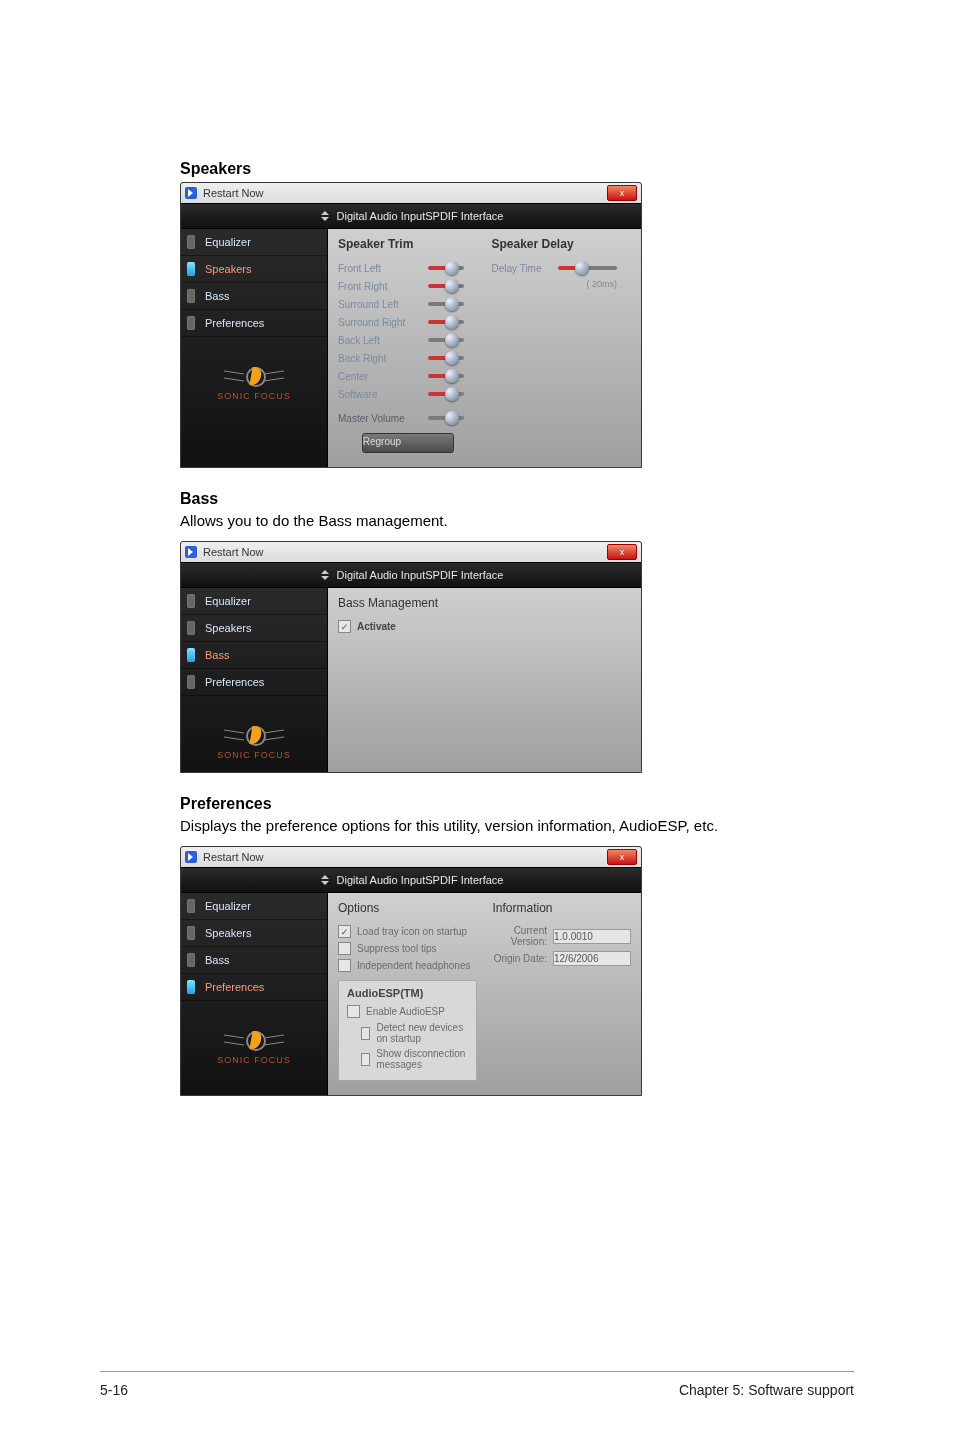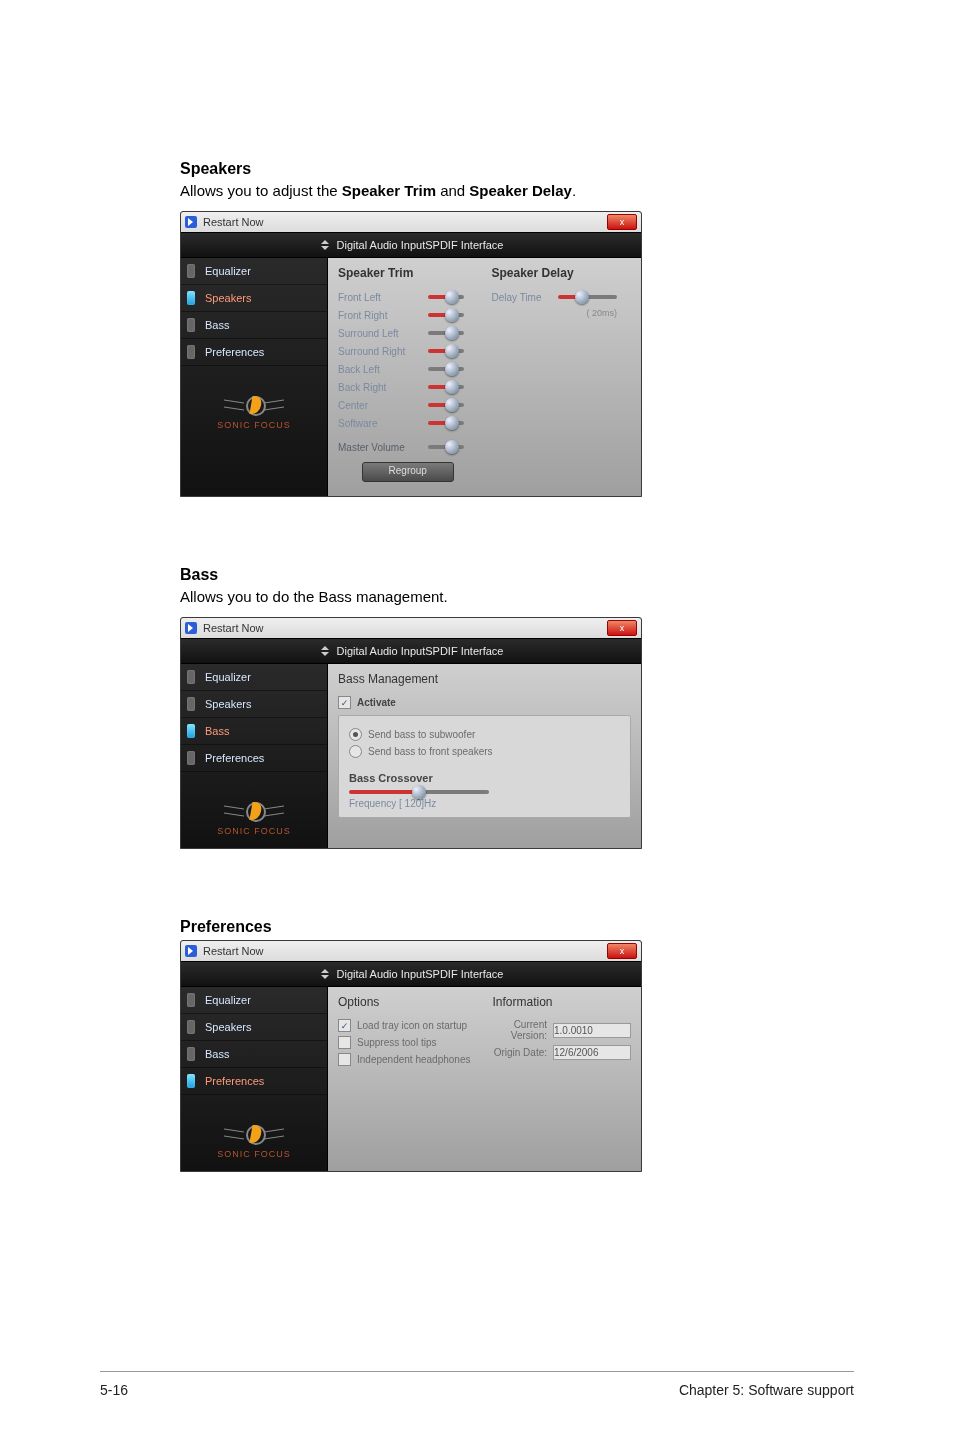--- a/index.html
+++ b/index.html
@@ -1,17 +1,17 @@
 <!DOCTYPE html>
 <html><head>
 <meta charset="utf-8">
 <style>
   html,body{margin:0;padding:0;background:#fff;font-family:Arial,Helvetica,sans-serif;color:#000}
   .page{width:954px;min-height:1438px;margin:0 auto;position:relative;box-sizing:border-box;padding:160px 100px 60px 180px}
-  .section{margin-bottom:69px}
+  .section{margin-bottom:22px}
   .section-title{font-weight:bold;font-size:16px;margin:0 0 4px 0}
   .section-desc{font-size:15px;margin:0 0 12px 0}
   .bold{font-weight:bold}
 
   
   .win{width:460px;background:#1c1c1c;border:1px solid #3a3a3a;border-radius:3px 3px 0 0;box-shadow:0 1px 0 #000 inset;position:relative;overflow:hidden}
   .titlebar{height:20px;background:linear-gradient(#efefef,#dcdcdc);display:flex;align-items:center;padding:0 4px;font-size:11px;color:#333}
   .play-ico{width:12px;height:12px;background:#2b5fd7;border-radius:2px;margin-right:6px;position:relative;display:inline-block}
   .play-ico:after{content:"";position:absolute;left:3px;top:2px;border-left:5px solid #fff;border-top:4px solid transparent;border-bottom:4px solid transparent}
   .close-btn{margin-left:auto;width:28px;height:14px;background:linear-gradient(#e86,#c11);border:1px solid #900;border-radius:2px;font-size:9px;color:#fff;display:flex;align-items:center;justify-content:center;line-height:1}
@@ -44,21 +44,21 @@
   .col+.col{margin-left:14px}
 
   .slider-row{display:flex;align-items:center;height:18px;font-size:10px;color:#7a8aa0}
   .slider-row .lbl{width:84px;text-align:left;margin-right:6px}
   .slider-row.mv{color:#596069;margin-top:6px}
   .track{flex:1;height:4px;background:#7b7b7b;border-radius:2px;position:relative;margin-right:14px}
   .track.red{background:linear-gradient(to right,#c33 0%,#c33 50%,#7b7b7b 50%)}
   .thumb{position:absolute;top:-5px;width:14px;height:14px;border-radius:50%;background:radial-gradient(circle at 30% 30%,#eef,#9ab 60%,#678);box-shadow:0 1px 2px rgba(0,0,0,.5)}
   .tiny-note{font-size:9px;color:#888;text-align:right;margin-top:2px;margin-right:14px}
 
-  .regroup{display:block;margin:6px auto 0 auto;width:90px;height:18px;background:linear-gradient(#7a7a7a,#4a4a4a);border:1px solid #333;border-radius:3px;font-size:10px;color:#ddd;text-align:center;line-height:16px}
+  .regroup{display:block;margin:6px auto 0 auto;width:90px;height:18px;background:linear-gradient(#7a7a7a,#4a4a4a);border:1px solid #333;border-radius:3px;font-size:10px;color:#ddd;text-align:left;line-height:16px}
 
   .panel-title{font-weight:normal;font-size:12px;color:#333;margin-bottom:10px}
   .chk-row{display:flex;align-items:center;font-size:10px;color:#6b6b6b;margin:4px 0}
   .chk{width:11px;height:11px;border:1px solid #888;background:#e6e6e6;margin-right:6px;display:inline-flex;align-items:center;justify-content:center;font-size:9px;color:#357}
   .radio{width:11px;height:11px;border:1px solid #888;border-radius:50%;background:#e6e6e6;margin-right:6px;display:inline-flex;align-items:center;justify-content:center}
   .radio.sel:after{content:"";width:5px;height:5px;border-radius:50%;background:#555}
   .sub-group{border:1px solid #a9a9a9;background:#d8d8d8;padding:8px 10px;margin-top:6px;border-radius:2px}
   .sub-h{font-weight:bold;font-size:11px;color:#444;margin-bottom:6px}
   .freq-lbl{font-size:10px;color:#7a8aa0;margin-top:4px}
 
@@ -74,23 +74,20 @@
 
   .footer{position:absolute;left:100px;right:100px;bottom:40px;display:flex;justify-content:space-between;font-size:14px;color:#222;border-top:1px solid #999;padding-top:10px}
 </style>
 </head>
 <body>
 
 <div class="page">
 
   <div class="section">
     <p class="section-title">Speakers</p>
-    <p class="section-desc">
-      <span>Allows you to adjust the </span><span class="bold">Speaker Trim</span><span> and </span><span class="bold">Speaker Delay</span><span>.</span>
-    </p>
 
     <div class="win">
       <div class="titlebar">
         <span class="play-ico"></span>
         <span>Restart Now</span>
         <span class="close-btn">x</span>
       </div>
       <div class="device-bar">
         <span class="spinner">
             <span class="up"></span>
@@ -241,43 +238,28 @@
               </div>
             <div class="brand-txt">SONIC FOCUS</div>
           </div>
         </div>
         <div class="content">
           <div class="panel-title">Bass Management</div>
           <div class="chk-row">
             <span class="chk">✓</span>
             <span style="font-weight:bold;color:#444">Activate</span>
           </div>
-          <div class="sub-group">
-            <div class="chk-row">
-                <span class="radio sel"></span>
-                <span>Send bass to subwoofer</span>
-              </div>
-            <div class="chk-row">
-                <span class="radio"></span>
-                <span>Send bass to front speakers</span>
-              </div>
-            <div style="height:10px"></div>
-            <div class="sub-h">Bass Crossover</div>
-            <div class="track red" style="width:140px">
-                <span class="thumb" style="left:45%"></span>
-              </div>
-            <div class="freq-lbl">Frequency   [ 120]Hz</div>
-          </div>
         </div>
       </div>
     </div>
   </div>
 
   <div class="section">
     <p class="section-title">Preferences</p>
+    <p class="section-desc">Displays the preference options for this utility, version information, AudioESP, etc.</p>
 
     <div class="win">
       <div class="titlebar">
         <span class="play-ico"></span>
         <span>Restart Now</span>
         <span class="close-btn">x</span>
       </div>
       <div class="device-bar">
         <span class="spinner">
             <span class="up"></span>
@@ -320,20 +302,35 @@
                 </div>
               <div class="chk-row">
                   <span class="chk"></span>
                   <span>Suppress tool tips</span>
                 </div>
               <div class="chk-row">
                   <span class="chk"></span>
                   <span>Independent headphones</span>
                 </div>
 
+              <div class="esp-box">
+                <div class="sub-h">AudioESP(TM)</div>
+                <div class="chk-row">
+                    <span class="chk"></span>
+                    <span>Enable AudioESP</span>
+                  </div>
+                <div class="chk-row" style="padding-left:14px">
+                    <span class="chk"></span>
+                    <span>Detect new devices on startup</span>
+                  </div>
+                <div class="chk-row" style="padding-left:14px">
+                    <span class="chk"></span>
+                    <span>Show disconnection messages</span>
+                  </div>
+              </div>
             </div>
 
             <div class="pref-box">
               <div class="panel-title">Information</div>
               <div class="info-row">
                   <span class="k">Current Version:</span>
                   <span class="v">1.0.0010</span>
                 </div>
               <div class="info-row">
                   <span class="k">Origin Date:</span>

